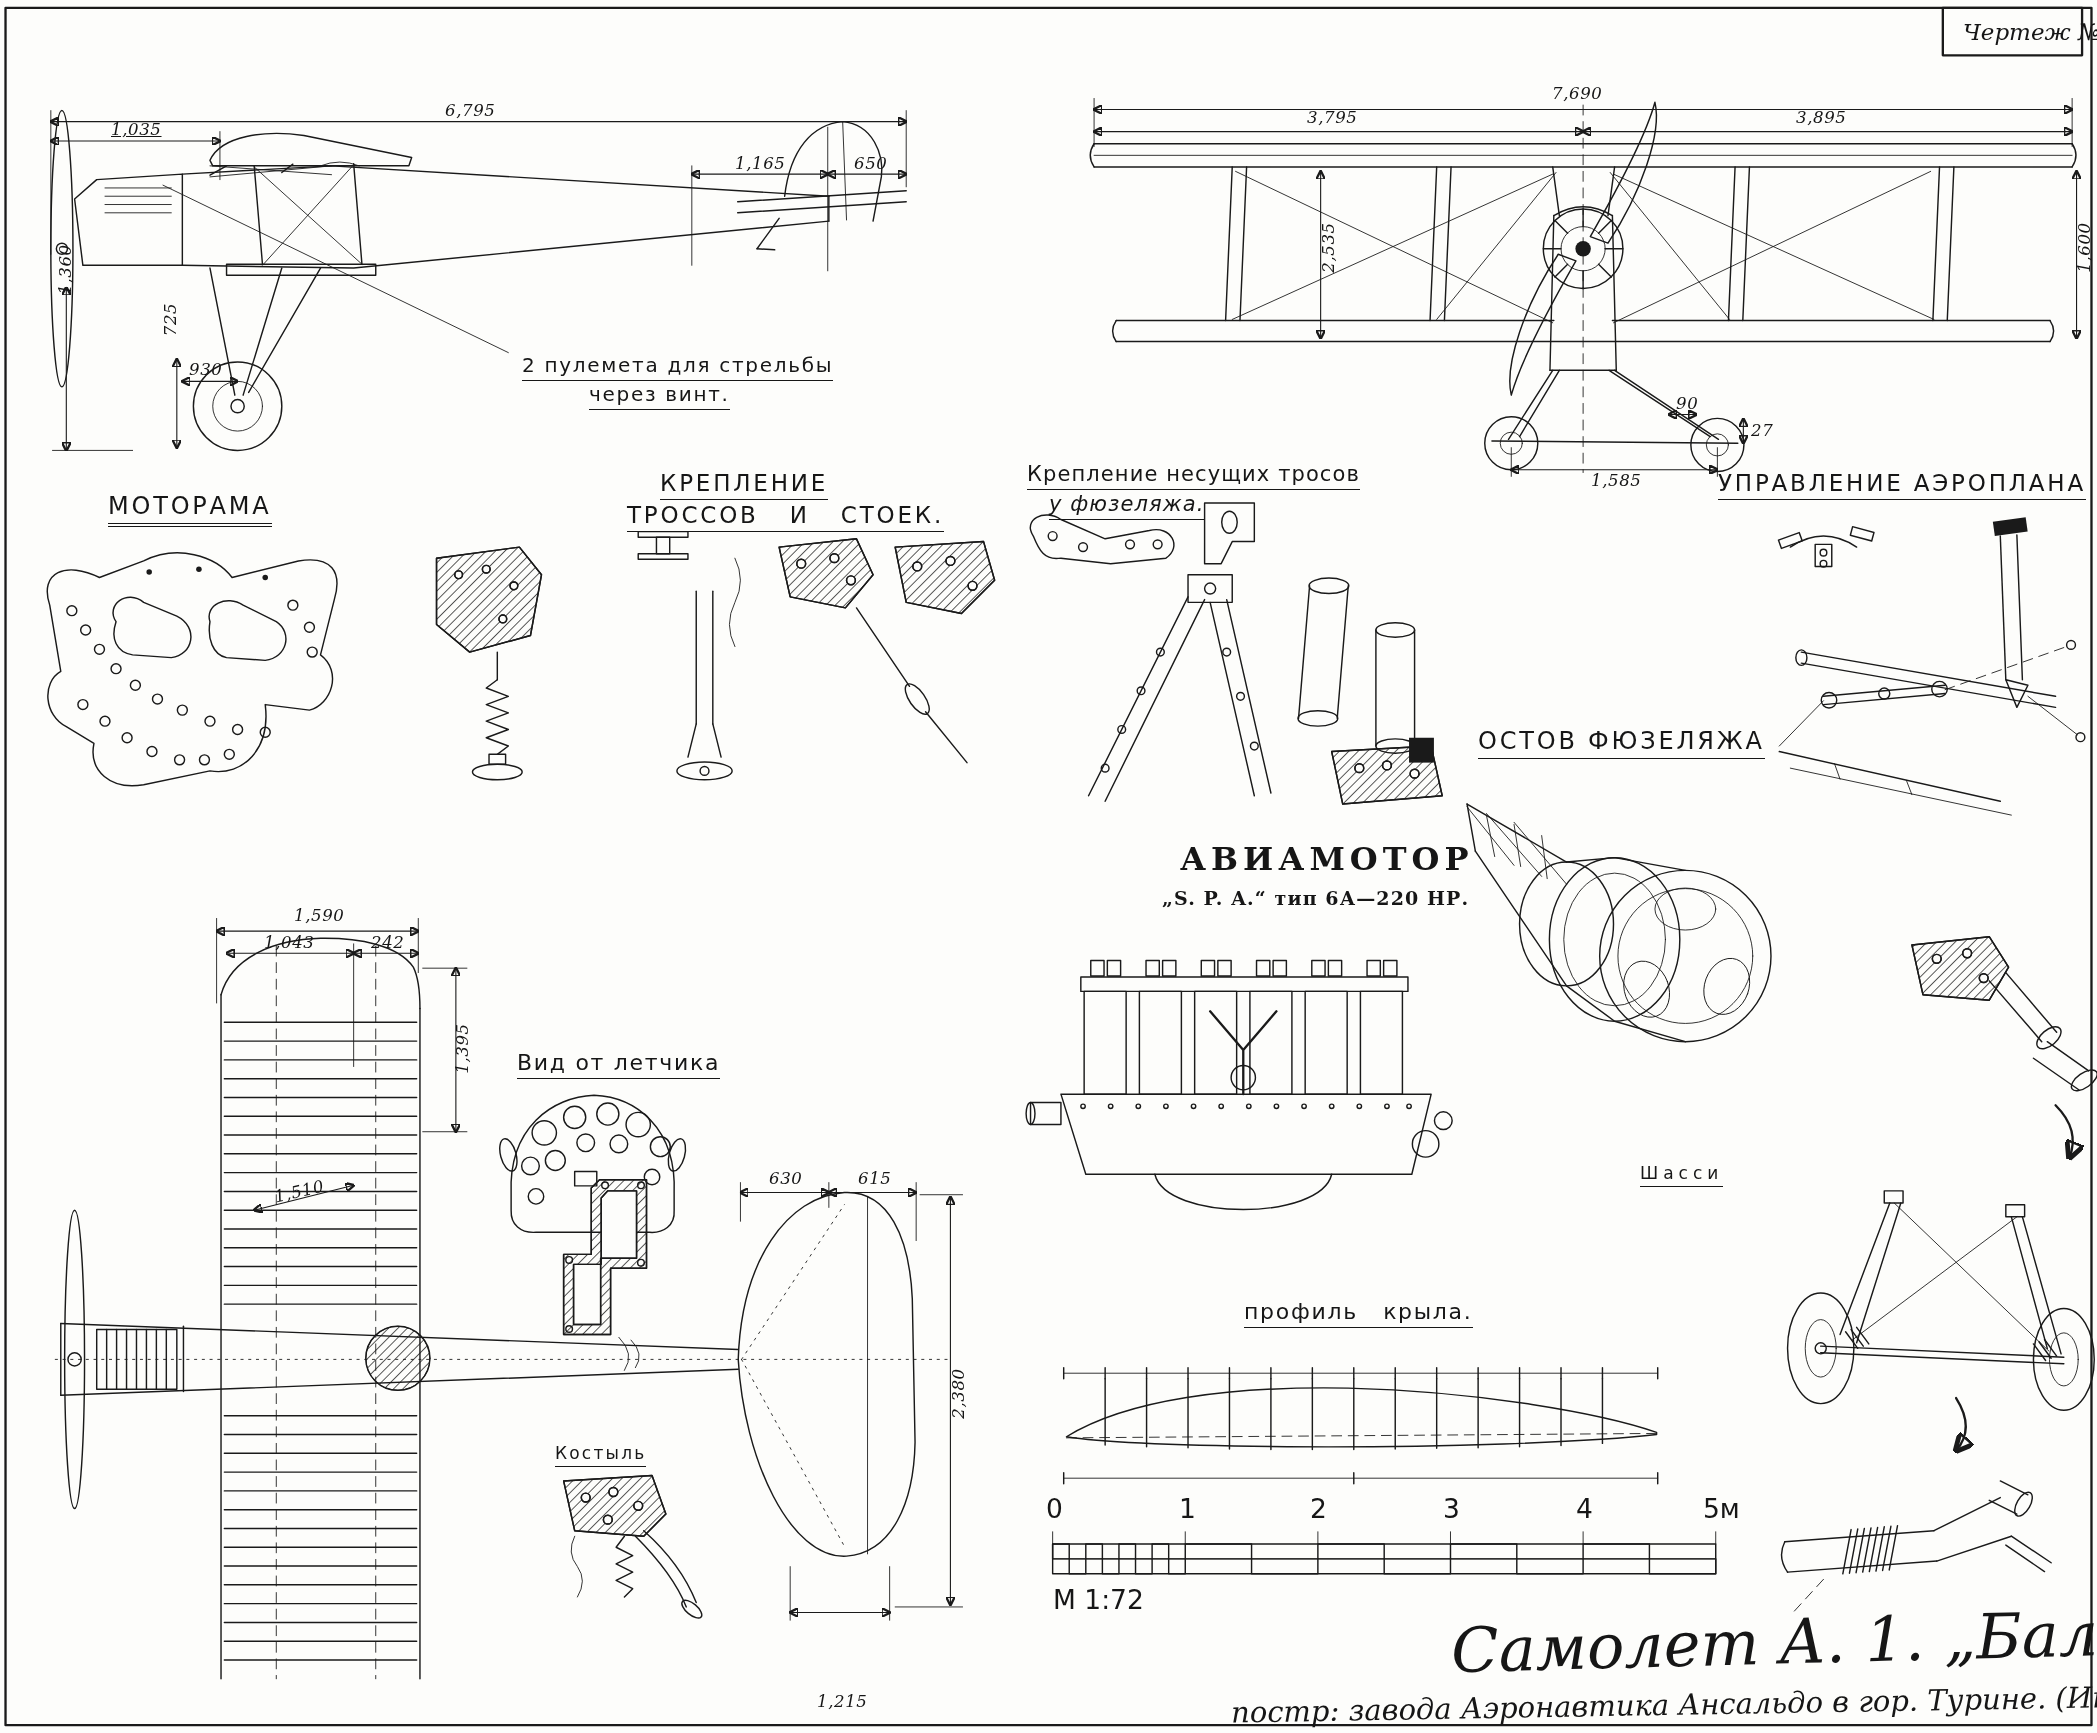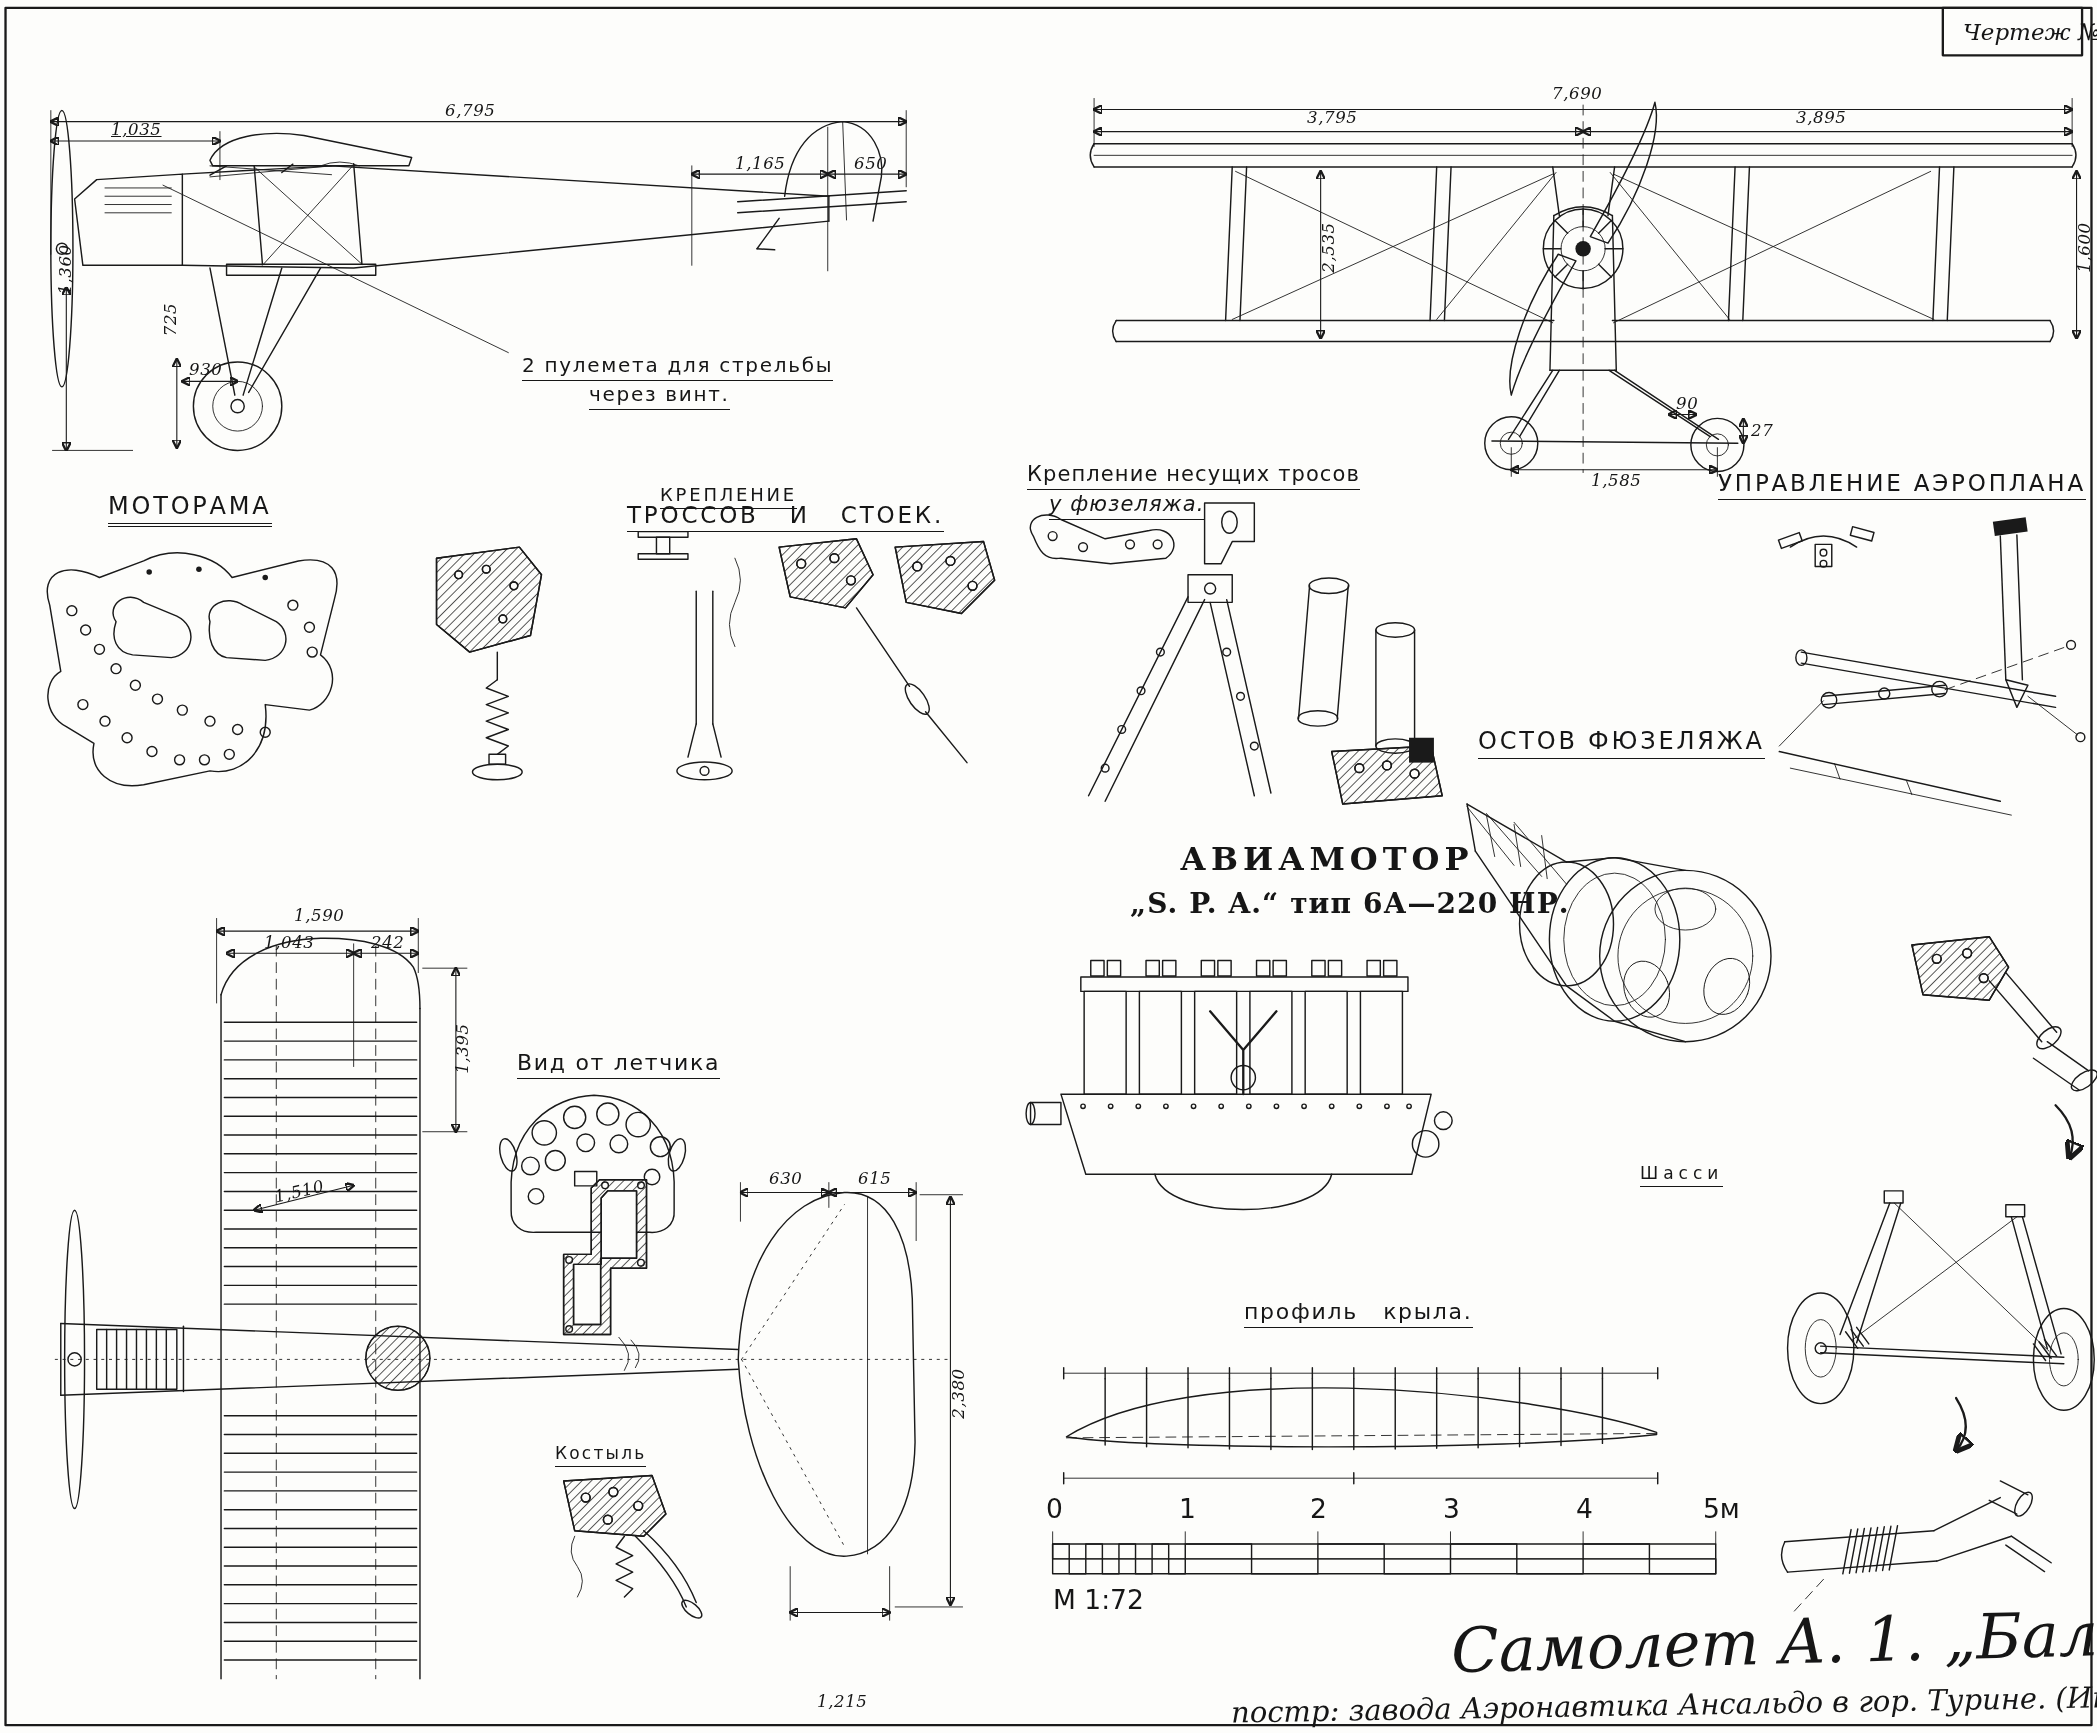--- a/index.html
+++ b/index.html
@@ -656,28 +656,28 @@
     </g>
   </g>
 </svg>
 
 <span class="script" style="left:1963px;top:19px;font-size:23px;">Чертеж № 1</span>
 
 <span class="lbl ul" style="left:522px;top:353px;font-size:20px;letter-spacing:1.7px;">2 пулемета  для  стрельбы</span>
 <span class="lbl ul" style="left:589px;top:382px;font-size:20px;letter-spacing:1.7px;">через  винт.</span>
 
 <span class="lbl ul2" style="left:108px;top:492px;font-size:24px;">МОТОРАМА</span>
-<span class="lbl ul" style="left:660px;top:470px;font-size:18px;margin-top:14px;">КРЕПЛЕНИЕ</span>
+<span class="lbl ul" style="left:660px;top:470px;font-size:23px;">КРЕПЛЕНИЕ</span>
 <span class="lbl ul" style="left:627px;top:502px;font-size:23px;word-spacing:21px;">ТРОССОВ  И  СТОЕК.</span>
 <span class="lbl ul" style="left:1027px;top:462px;font-size:21px;letter-spacing:1.1px;">Крепление несущих тросов</span>
 <span class="lbl ul" style="left:1049px;top:492px;font-size:21px;letter-spacing:1.1px;font-style:italic;">у фюзеляжа.</span>
 <span class="lbl ul" style="left:1718px;top:470px;font-size:23px;">УПРАВЛЕНИЕ  АЭРОПЛАНА</span>
 <span class="lbl ul" style="left:1478px;top:727px;font-size:24px;">ОСТОВ  ФЮЗЕЛЯЖА</span>
 <span class="lbl serifb" style="left:1180px;top:840px;font-size:32px;letter-spacing:5px;">АВИАМОТОР</span>
-<span class="lbl serifb" style="left:1130px;top:887px;font-size:28px;letter-spacing:1.1px;">„S. P. A.“  тип 6А—220 НР.</span>
+<span class="lbl serifb" style="left:1162px;top:887px;font-size:19px;letter-spacing:1.1px;">„S. P. A.“  тип 6А—220 НР.</span>
 <span class="lbl ul" style="left:517px;top:1050px;font-size:22px;letter-spacing:1.7px;">Вид  от  летчика</span>
 <span class="lbl ul" style="left:555px;top:1443px;font-size:17px;letter-spacing:2.2px;">Костыль</span>
 <span class="lbl ul" style="left:1244px;top:1299px;font-size:22px;word-spacing:16.6px;letter-spacing:1.7px;">профиль  крыла.</span>
 <span class="lbl ul" style="left:1640px;top:1163px;font-size:17px;letter-spacing:5px;">Шасси</span>
 
 <span class="dim" style="left:445px;top:101px;">6,795</span>
 <span class="dim" style="left:111px;top:120px;text-decoration:underline;">1,035</span>
 <span class="dim" style="left:735px;top:154px;">1,165</span>
 <span class="dim" style="left:854px;top:154px;">650</span>
 <span class="dim rot" style="left:40px;top:260px;">1,360</span>

